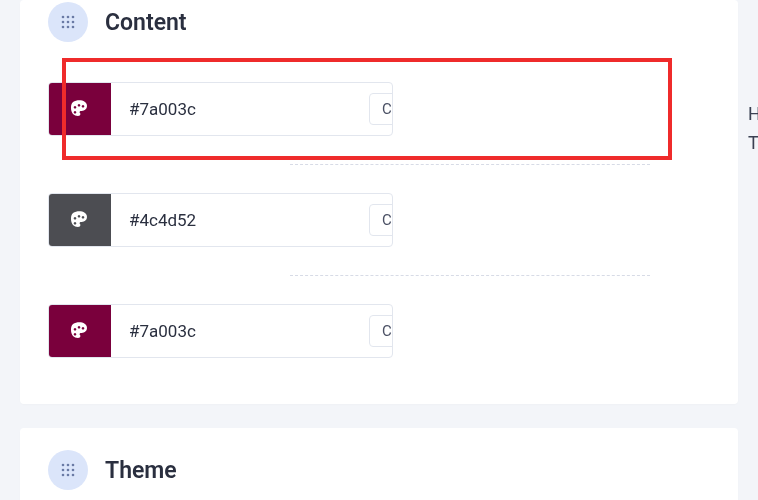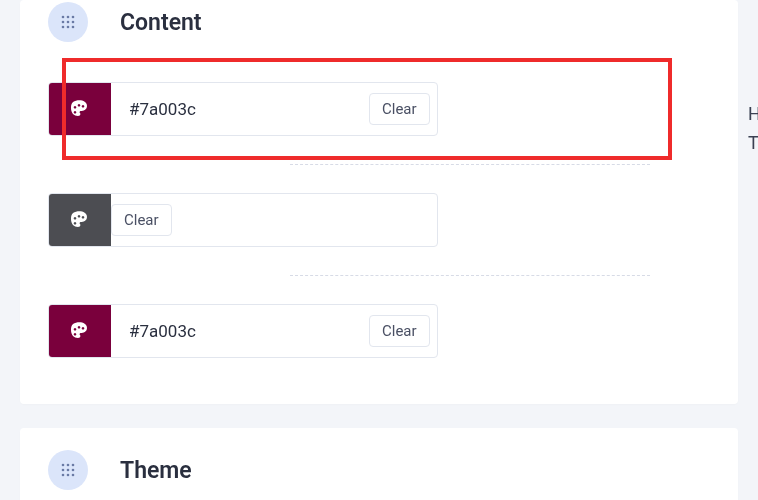--- a/index.html
+++ b/index.html
@@ -14,21 +14,21 @@
   .card {
     background: #fff;
     margin: 0 20px 24px 20px;
     border-radius: 4px;
     box-shadow: 0 1px 2px rgba(0,0,0,0.02);
     padding-bottom: 18px;
   }
   .card-header {
     display: flex;
     align-items: center;
-    gap: 32px;
+    gap: 17px;
     padding: 2px 28px 12px;
   }
   .grip-circle {
     width: 40px;
     height: 40px;
     border-radius: 50%;
     background: #dbe5fa;
     display: flex;
     align-items: center;
     justify-content: center;
@@ -53,21 +53,21 @@
     color: #2a2f3f;
     flex-shrink: 0;
   }
   .color-group {
     display: flex;
     align-items: stretch;
     height: 54px;
     border: 1px solid #e2e6ee;
     border-radius: 4px;
     overflow: hidden;
-    width: 390px;
+    width: 345px;
   }
   .swatch {
     width: 62px;
     display: flex;
     align-items: center;
     justify-content: center;
     flex-shrink: 0;
   }
   .swatch svg { display:block; }
   .color-value {
@@ -160,20 +160,21 @@
 
   <div class="dashed-sep"></div>
 
   <div class="row">
     <div class="color-group">
       <div class="swatch" style="background:#4c4d52">
         <svg width="20" height="18" viewBox="0 0 20 18">
             <path fill="#fff" d="M3 2 C8 -1 17 0 17 6 C17 10 13 11 11 11 C10 11 9 12 10 13 C11 14 10 16 8 16 C4 16 1 13 1 8 C1 6 1 4 3 2 Z M13 5 a1.3 1.3 0 1 0 0.01 0 M9 4 a1.3 1.3 0 1 0 0.01 0 M5 6 a1.3 1.3 0 1 0 0.01 0 M5 11 a1.3 1.3 0 1 0 0.01 0"></path>
           </svg>
       </div>
+      <input class="color-value" value="#4c4d52" style="">
       <button class="clear-btn">Clear</button>
     </div>
   </div>
 
   <div class="dashed-sep"></div>
 
   <div class="row">
     <div class="color-group">
       <div class="swatch" style="background:#7a003c">
         <svg width="20" height="18" viewBox="0 0 20 18">

